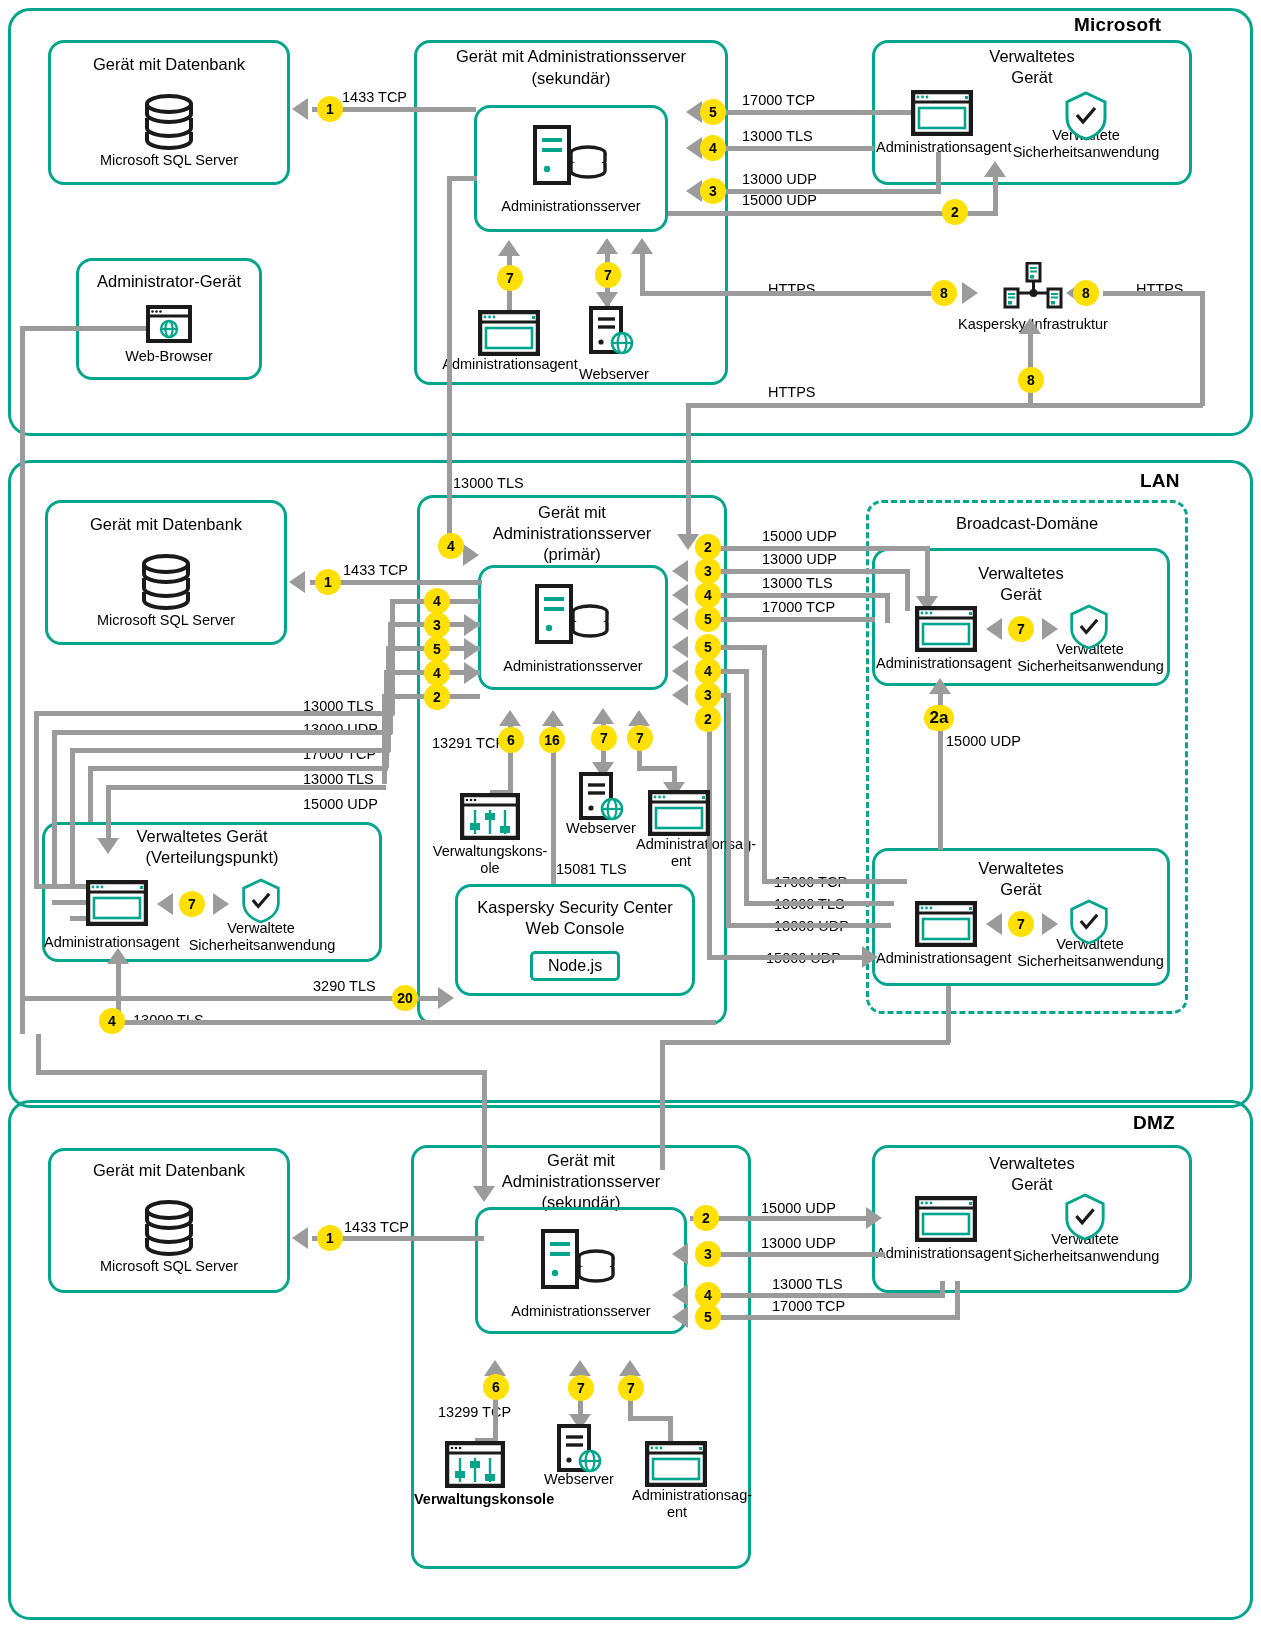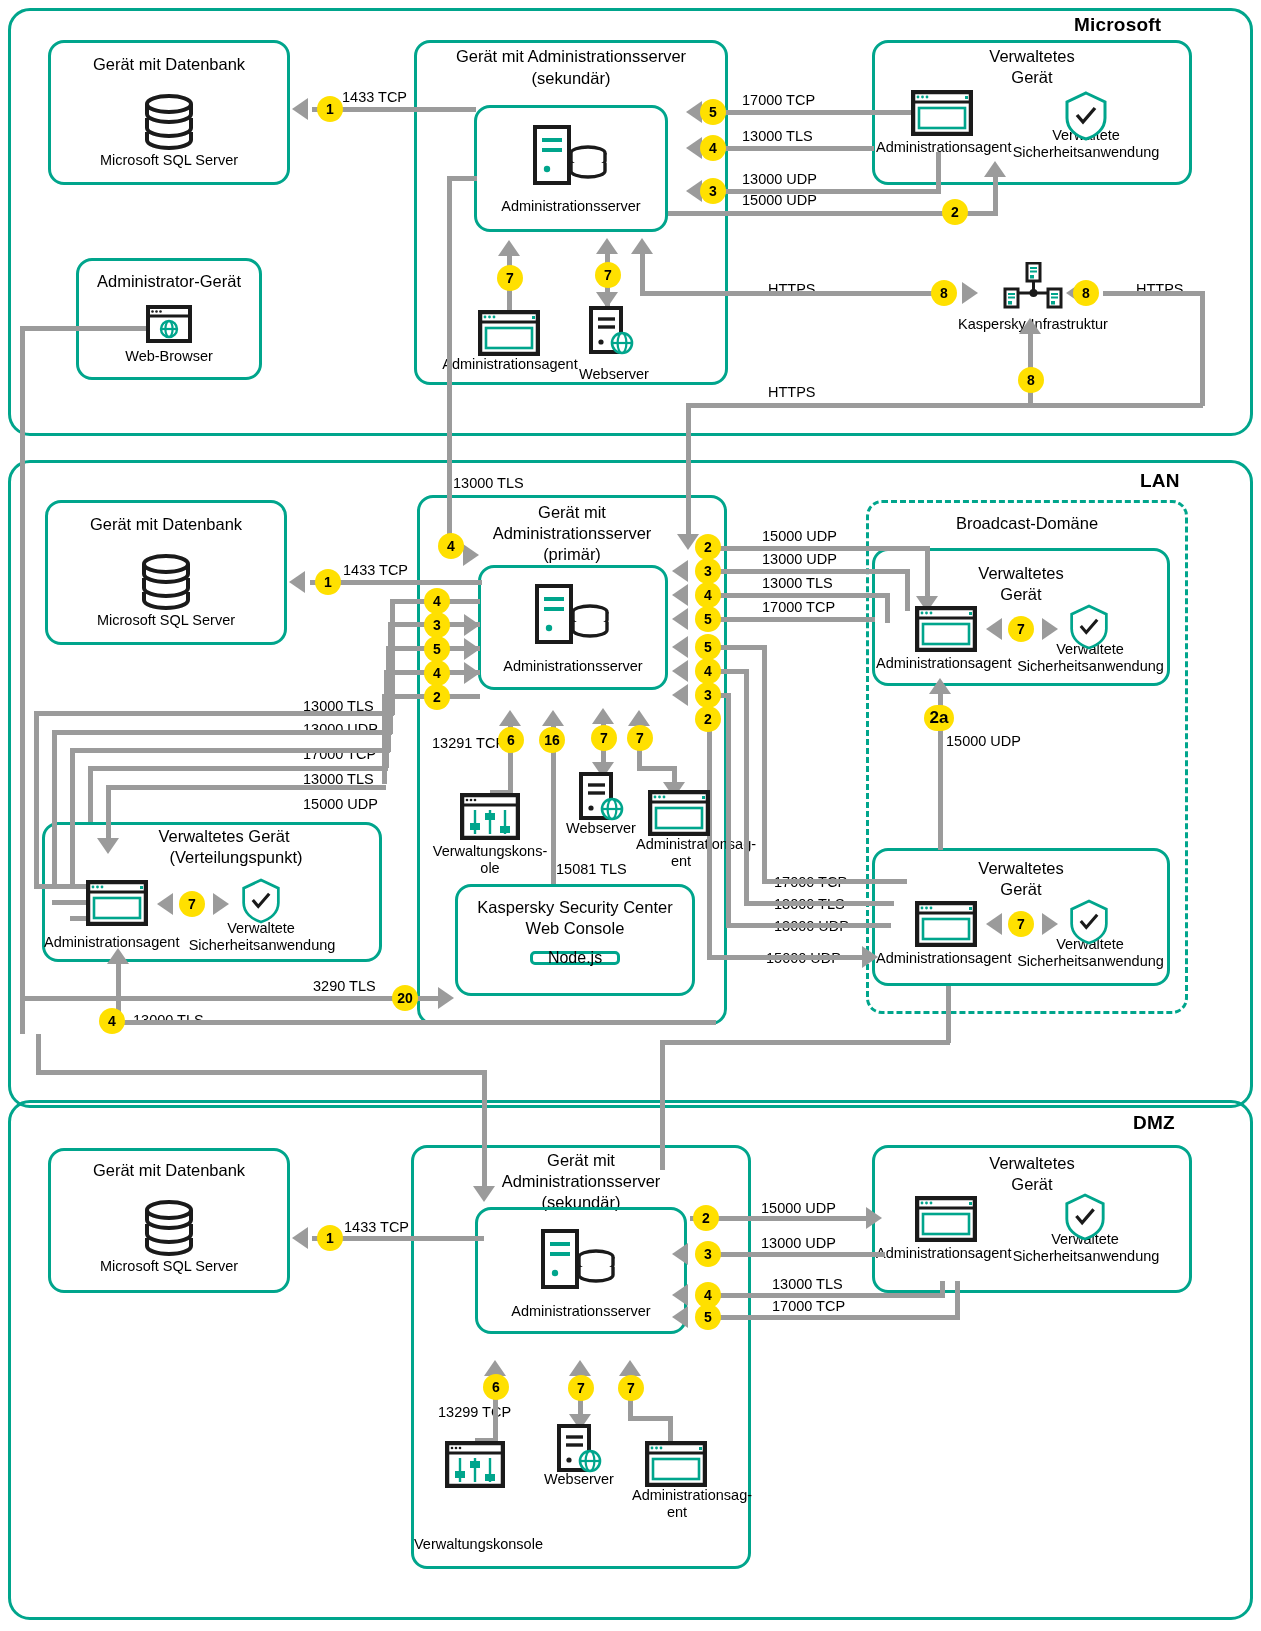--- a/index.html
+++ b/index.html
@@ -288,25 +288,25 @@
       <circle cx="11.5" cy="7" r="1.4" fill="#00a58c"></circle>
       <circle cx="16" cy="7" r="1.4" fill="#00a58c"></circle>
     <rect x="54" y="6" width="3" height="3" fill="#00a58c"></rect>
     <rect x="8" y="18" width="46" height="20" fill="none" stroke="#00a58c" stroke-width="2.6"></rect>
   </svg>
   <div class="cap" style="left:636px;top:836px;width:90px;">Administrationsag­ent</div>
 
   <div class="box" style="left:455px;top:884px;width:240px;height:112px;"></div>
   <div class="box-title" style="left:455px;top:897px;width:240px;">Kaspersky Security Center</div>
   <div class="box-title" style="left:455px;top:918px;width:240px;">Web Console</div>
-  <div class="nodejs" style="left:530px;top:951px;width:90px;height:14px;">Node.js</div>
+  <div class="nodejs" style="left:530px;top:951px;width:90px;height:30px;">Node.js</div>
 
   <div class="box" style="left:42px;top:822px;width:340px;height:140px;"></div>
-  <div class="box-title" style="left:54px;top:826px;width:340px;">Verwaltetes Gerät</div>
-  <div class="box-title" style="left:42px;top:847px;width:340px;padding-left:24px;">(Verteilungspunkt)</div>
+  <div class="box-title" style="left:32px;top:826px;width:340px;">Verwaltetes Gerät</div>
+  <div class="box-title" style="left:42px;top:847px;width:340px;">(Verteilungspunkt)</div>
   <svg class="icon" style="left:86px;top:880px;" width="62" height="46" viewBox="0 0 62 46">
     <rect x="2" y="2" width="58" height="42" fill="#fff" stroke="#1a1a1a" stroke-width="4.5"></rect>
     <line x1="2" y1="12" x2="60" y2="12" stroke="#1a1a1a" stroke-width="3"></line>
     <circle cx="7" cy="7" r="1.4" fill="#00a58c"></circle>
       <circle cx="11.5" cy="7" r="1.4" fill="#00a58c"></circle>
       <circle cx="16" cy="7" r="1.4" fill="#00a58c"></circle>
     <rect x="54" y="6" width="3" height="3" fill="#00a58c"></rect>
     <rect x="8" y="18" width="46" height="20" fill="none" stroke="#00a58c" stroke-width="2.6"></rect>
   </svg>
   <div class="cap-l" style="left:44px;top:934px;">Administrationsagent</div>
@@ -559,21 +559,21 @@
     <circle cx="7" cy="7" r="1.3" fill="#1a1a1a"></circle>
       <circle cx="11" cy="7" r="1.3" fill="#1a1a1a"></circle>
       <circle cx="15" cy="7" r="1.3" fill="#1a1a1a"></circle>
     <line x1="15" y1="17" x2="15" y2="41" stroke="#00a58c" stroke-width="2.4"></line>
     <line x1="30" y1="17" x2="30" y2="41" stroke="#00a58c" stroke-width="2.4"></line>
     <line x1="45" y1="17" x2="45" y2="41" stroke="#00a58c" stroke-width="2.4"></line>
     <rect x="10" y="30" width="10" height="7" fill="#00a58c"></rect>
     <rect x="25" y="20" width="10" height="7" fill="#00a58c"></rect>
     <rect x="40" y="33" width="10" height="7" fill="#00a58c"></rect>
   </svg>
-  <div class="cap" style="left:414px;top:1536px;width:122px;">Verwaltungskonsole</div>
+  <div class="cap" style="left:414px;top:1491px;width:122px;font-weight:bold;">Verwaltungskonsole</div>
 
   <svg class="icon" style="left:556px;top:1424px;" width="50" height="50" viewBox="0 0 50 50">
     <rect x="3" y="2" width="30" height="44" fill="#fff" stroke="#1a1a1a" stroke-width="4"></rect>
     <line x1="10" y1="13" x2="27" y2="13" stroke="#1a1a1a" stroke-width="3.4"></line>
     <line x1="10" y1="21" x2="27" y2="21" stroke="#1a1a1a" stroke-width="3.4"></line>
     <circle cx="13" cy="36" r="2.6" fill="#1a1a1a"></circle>
     <circle cx="34" cy="37" r="10" fill="#fff" stroke="#00a58c" stroke-width="2.6"></circle>
     <ellipse cx="34" cy="37" rx="4.4" ry="10" fill="none" stroke="#00a58c" stroke-width="2.2"></ellipse>
     <line x1="24" y1="37" x2="44" y2="37" stroke="#00a58c" stroke-width="2.2"></line>
   </svg>

